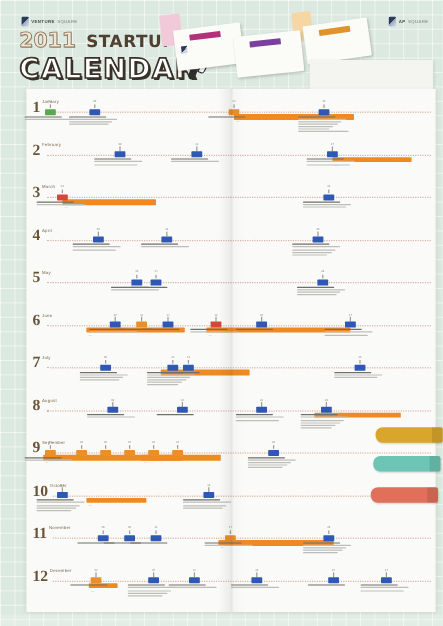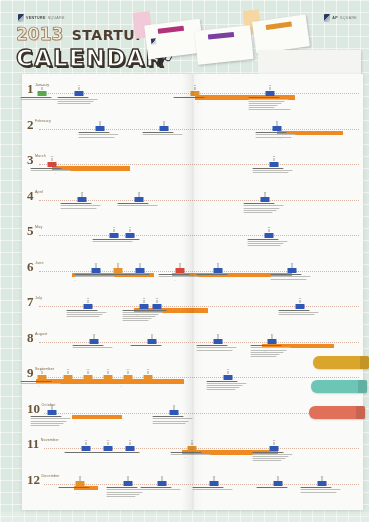--- a/index.html
+++ b/index.html
@@ -298,21 +298,21 @@
       <span class="brand-sub">SQUARE</span>
     </div>
 
     <div class="brand-logo" id="logo-right">
       <span class="brand-mark"></span>
       <span>AP</span>
       <span class="brand-sub">SQUARE</span>
     </div>
 
     <div id="title-block">
-      <span id="title-year">2013</span>
+      <span id="title-year">2011</span>
       <span id="title-startup">STARTUP</span>
       <span id="title-calendar">CALENDAR</span>
     </div>
 
     <div id="rocket">
       <span class="rk-fin-l"></span>
       <span class="rk-fin-r"></span>
       <span class="rk-body"></span>
       <span class="rk-win"></span>
       <span class="rk-win rk-win2"></span>

